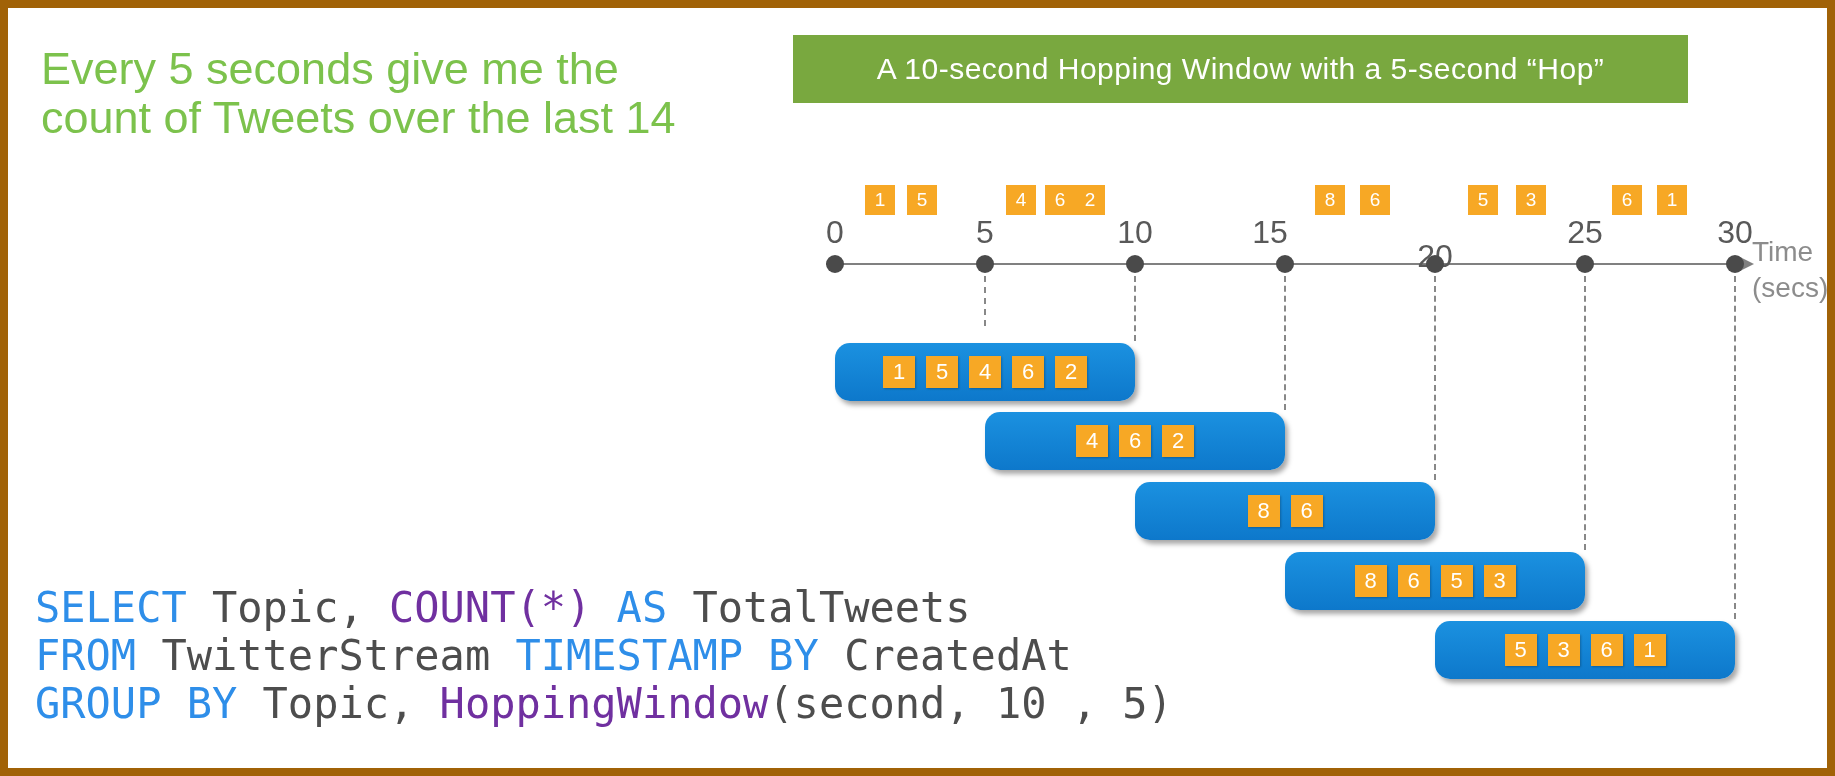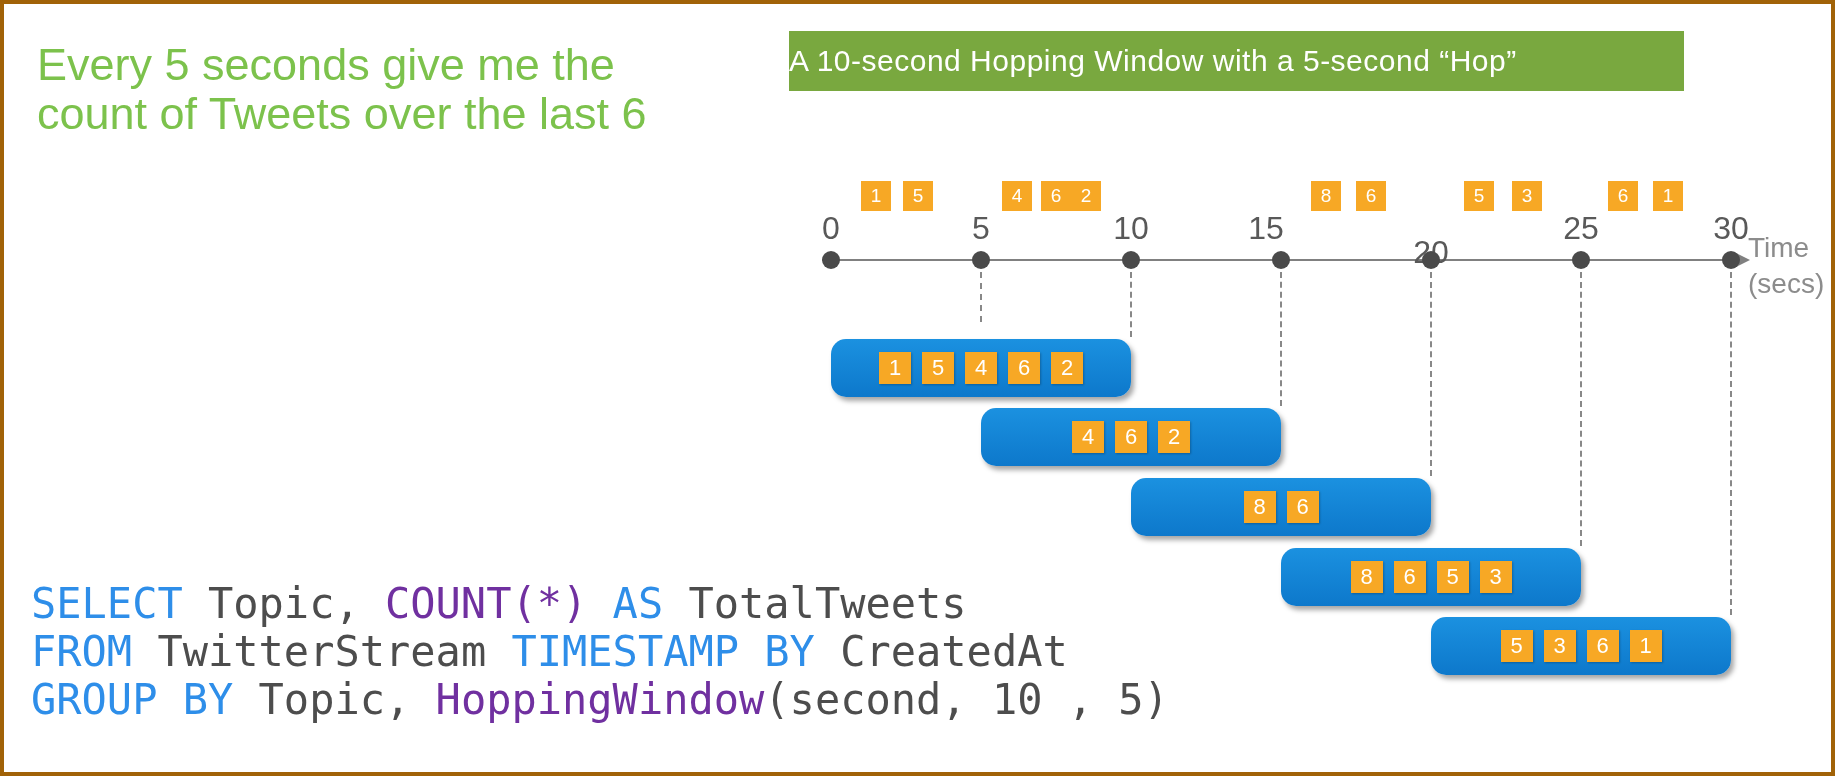--- a/index.html
+++ b/index.html
@@ -1,37 +1,37 @@
 <!DOCTYPE html>
 <html style="--c-headline: #7CC24C; --c-banner: #79A83F; --c-orange: #F7A825; --c-window_blue_top: #1B91E0; --c-window_blue_bottom: #0D78CB; --c-keyword: #2E8EE9; --c-function: #7030A0; --c-code: #4D4D4D; --c-axis: #808080; --c-ticktext: #595959; --c-dot: #4A4A4A; --c-dash: #888888; --c-axislabel: #8C8C8C;"><head>
 <meta charset="utf-8">
 <style>
   html,body{margin:0;padding:0;background:#ffffff;}
   *{box-sizing:border-box;}
   .canvas{
     position:relative;
     width:1835px;height:776px;
     background:#ffffff;
-    border:4px solid #a16207;
+    border:8px solid #a16207;
     overflow:hidden;
     font-family:"Liberation Sans", sans-serif;
   }
   
   .headline{
     position:absolute;left:33px;top:36px;width:740px;
     font-size:45px;line-height:49px;
     color:var(--c-headline,#7CC24C);
     font-weight:400;
   }
   
   .banner{
-    position:absolute;left:785px;top:27px;width:895px;height:60px;
+    position:absolute;left:785px;top:27px;width:895px;height:68px;
     background:var(--c-banner,#79A83F);
     color:#ffffff;
-    display:flex;align-items:center;justify-content:flex-start;
+    display:flex;align-items:center;justify-content:center;
     font-size:30px;font-weight:300;
     letter-spacing:0.5px;
   }
   
   .axis-line{
     position:absolute;top:255px;left:818px;width:916px;height:2px;
     background:var(--c-axis,#808080);
   }
   .axis-arrow{
     position:absolute;left:1730px;top:248px;
@@ -93,21 +93,21 @@
   .sql .fn{color:var(--c-function,#7030A0);text-align:right;}
   .sql .plain{color:var(--c-code,#4D4D4D);}
 </style>
 </head>
 <body>
 
 <div class="canvas">
 
   <div class="headline" id="headline">
       <div>Every 5 seconds give me the</div>
-      <div>count of Tweets over the last 6</div>
+      <div>count of Tweets over the last 14</div>
     </div>
 
   <div class="banner">
     <span>A 10-second Hopping Window with a 5-second “Hop”</span>
   </div>
 
   <div>
     <div class="axis-line"></div>
     <div class="axis-arrow"></div>
     <div class="time-label">

